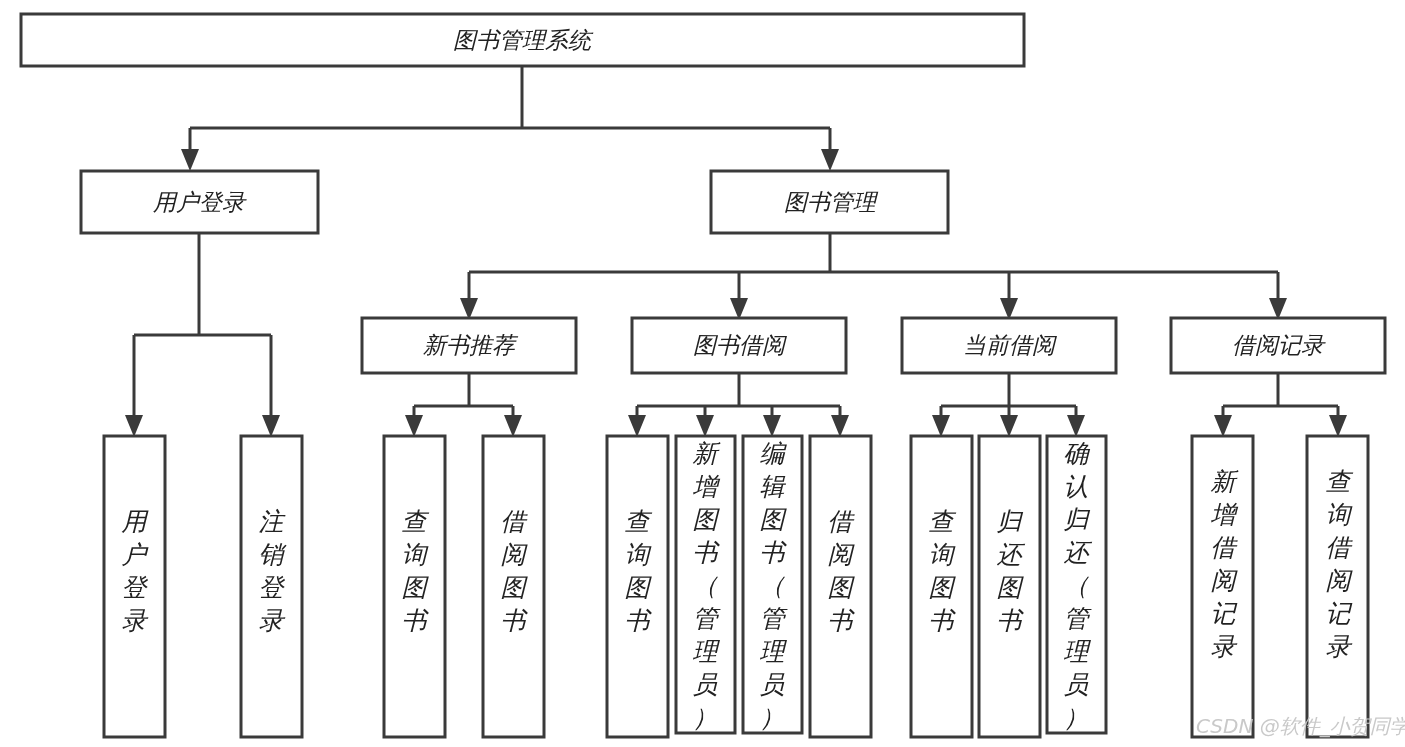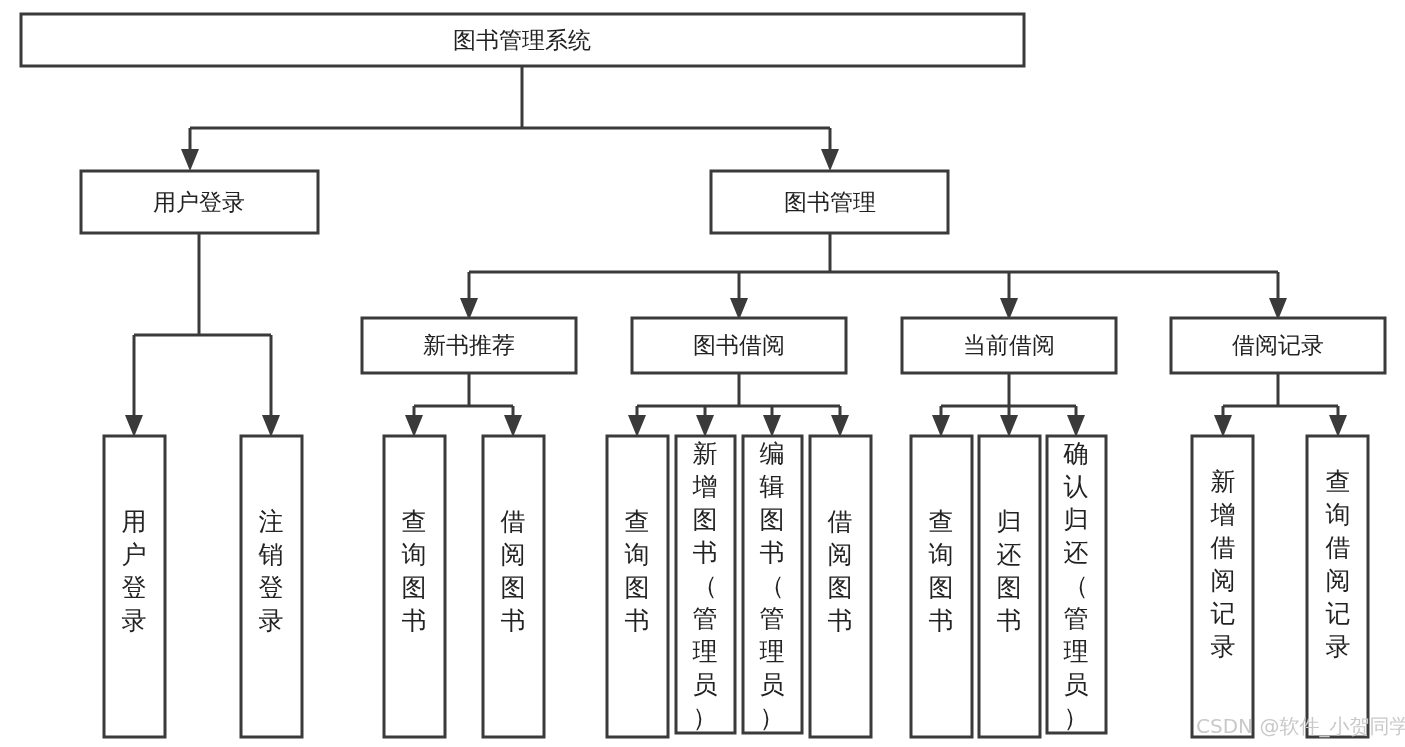--- a/index.html
+++ b/index.html
@@ -14,20 +14,21 @@
     position: relative;
     overflow: hidden;
     font-family: "Liberation Sans", "DejaVu Sans", sans-serif;
   }
   #diagram-root {
     position: absolute;
     left: 0;
     top: 0;
     width: 1256px;
     height: 747px;
+    font-style: italic;
   }
   svg.diagram-canvas {
     display: block;
     width: 1405px;
     height: 747px;
     background: #ffffff;
   }
   .node-box {
     fill: #ffffff;
     stroke: #3a3a3a;

